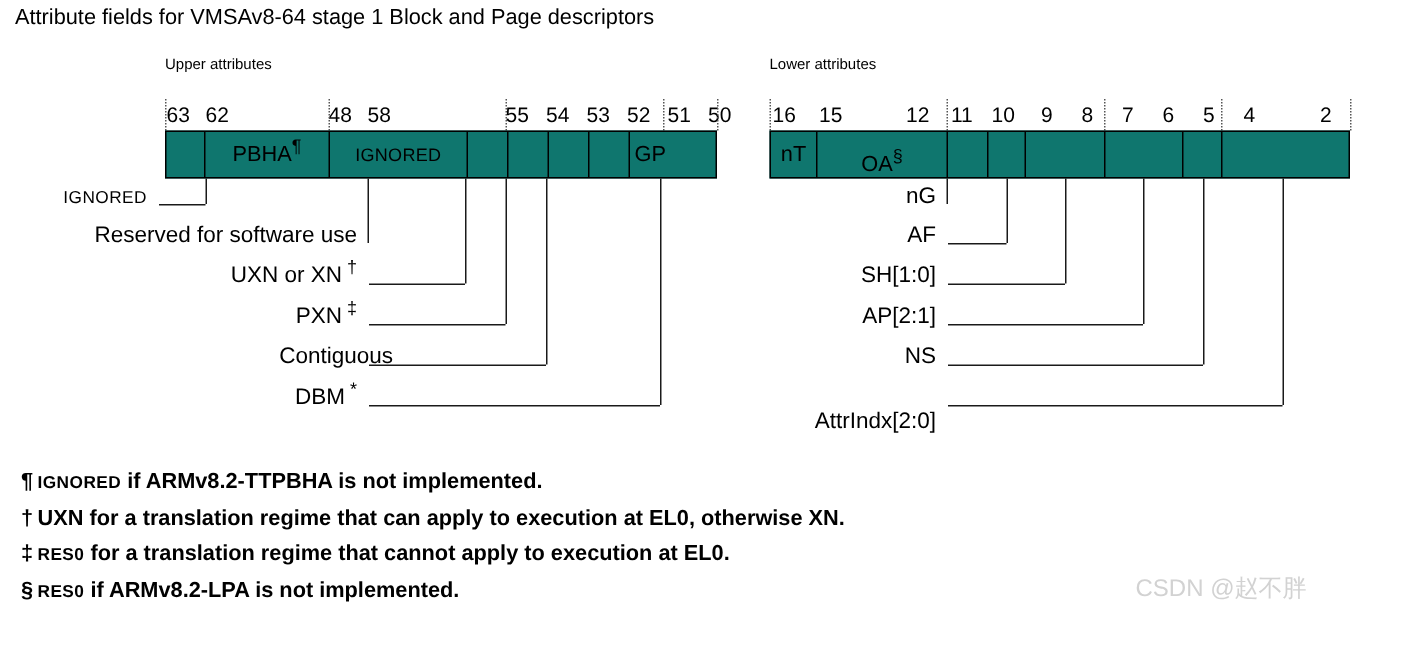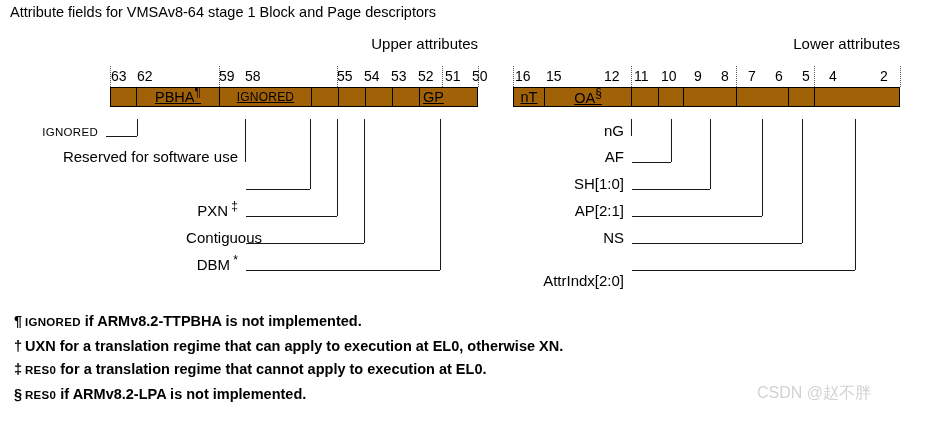--- a/index.html
+++ b/index.html
@@ -13,39 +13,38 @@
   .abs{position:absolute;}
 
   
   #caption{
     left:10px;top:3px;
     font-size:14.5px;line-height:18px;white-space:nowrap;
   }
 
   
   .section-heading{
-    font-size:15px;line-height:18px;white-space:nowrap;text-align:right;
+    font-size:10px;line-height:18px;white-space:nowrap;text-align:left;
   }
   #upper-heading{left:110px;top:35px;width:368px;}
   #lower-heading{left:513px;top:35px;width:387px;}
 
   
   .bitnum{
     font-size:14px;line-height:16px;white-space:nowrap;
     text-align:left;
   }
 
   
   .fieldbox{
     box-sizing:border-box;
-    background:#a16207;
+    background:#0f766e;
     border:1.6px solid #000000;
-    height:20px;
+    height:32px;
     display:flex;
-    text-decoration:underline;
   }
   .cell{
     box-sizing:border-box;
     border-right:1.6px solid #000000;
     display:flex;align-items:center;justify-content:center;
     height:100%;
     overflow:visible;
     position:relative;
   }
   .cell:last-child{border-right:none;}
@@ -99,21 +98,21 @@
 <body>
 
 <div class="abs" id="caption">Attribute fields for VMSAv8-64 stage 1 Block and Page descriptors</div>
 
 <div class="abs section-heading" id="upper-heading">Upper attributes</div>
 <div class="abs section-heading" id="lower-heading">Lower attributes</div>
 
 <div class="abs" id="upper-bitnums" style="left:0;top:68px;height:18px;width:937px;">
     <div class="abs bitnum" style="left: 111px; top: 0px;">63</div>
     <div class="abs bitnum" style="left: 137px; top: 0px;">62</div>
-    <div class="abs bitnum" style="left: 219px; top: 0px;">59</div>
+    <div class="abs bitnum" style="left: 219px; top: 0px;">48</div>
     <div class="abs bitnum" style="left: 245px; top: 0px;">58</div>
     <div class="abs bitnum" style="left: 337px; top: 0px;">55</div>
     <div class="abs bitnum" style="left: 364px; top: 0px;">54</div>
     <div class="abs bitnum" style="left: 391px; top: 0px;">53</div>
     <div class="abs bitnum" style="left: 418px; top: 0px;">52</div>
     <div class="abs bitnum" style="left: 445px; top: 0px;">51</div>
     <div class="abs bitnum" style="left: 472px; top: 0px;">50</div>
   </div>
 <div class="abs" id="lower-bitnums" style="left:0;top:68px;height:18px;width:789px;">
     <div class="abs bitnum" style="left: 515px; top: 0px;">16</div>
@@ -197,20 +196,21 @@
     <div class="lead-v" style="left: 762px; top: 119px; height: 97px;"></div>
     <div class="lead-h" style="left: 632px; top: 216px; width: 130px;"></div>
     <div class="lead-v" style="left: 802px; top: 119px; height: 124px;"></div>
     <div class="lead-h" style="left: 632px; top: 243px; width: 170px;"></div>
     <div class="lead-v" style="left: 855px; top: 119px; height: 151px;"></div>
     <div class="lead-h" style="left: 632px; top: 270px; width: 223px;"></div>
   </div>
 <div class="abs" id="callouts-layer" style="left:0;top:0;width:937px;height:435px;">
     <div class="callout smallcaps" style="left: 0px; width: 98px; top: 124px;">IGNORED</div>
     <div class="callout" style="left: 0px; width: 238px; top: 148px;">Reserved for software use</div>
+    <div class="callout" style="left: 0px; width: 238px; top: 175px;">UXN or XN<sup class="fn big"> †</sup></div>
     <div class="callout" style="left: 0px; width: 238px; top: 202px;">PXN<sup class="fn big"> ‡</sup></div>
     <div class="callout" style="left: 0px; width: 238px; top: 229px; padding-left: 24px;">Contiguous</div>
     <div class="callout" style="left: 0px; width: 238px; top: 256px;">DBM<sup class="fn big"> *</sup></div>
     <div class="callout" style="left: 0px; width: 624px; top: 122px;">nG</div>
     <div class="callout" style="left: 0px; width: 624px; top: 148px;">AF</div>
     <div class="callout" style="left: 0px; width: 624px; top: 175px;">SH[1:0]</div>
     <div class="callout" style="left: 0px; width: 624px; top: 202px;">AP[2:1]</div>
     <div class="callout" style="left: 0px; width: 624px; top: 229px;">NS</div>
     <div class="callout" style="left: 0px; width: 624px; top: 256px; margin-top: 16px;">AttrIndx[2:0]</div>
   </div>

